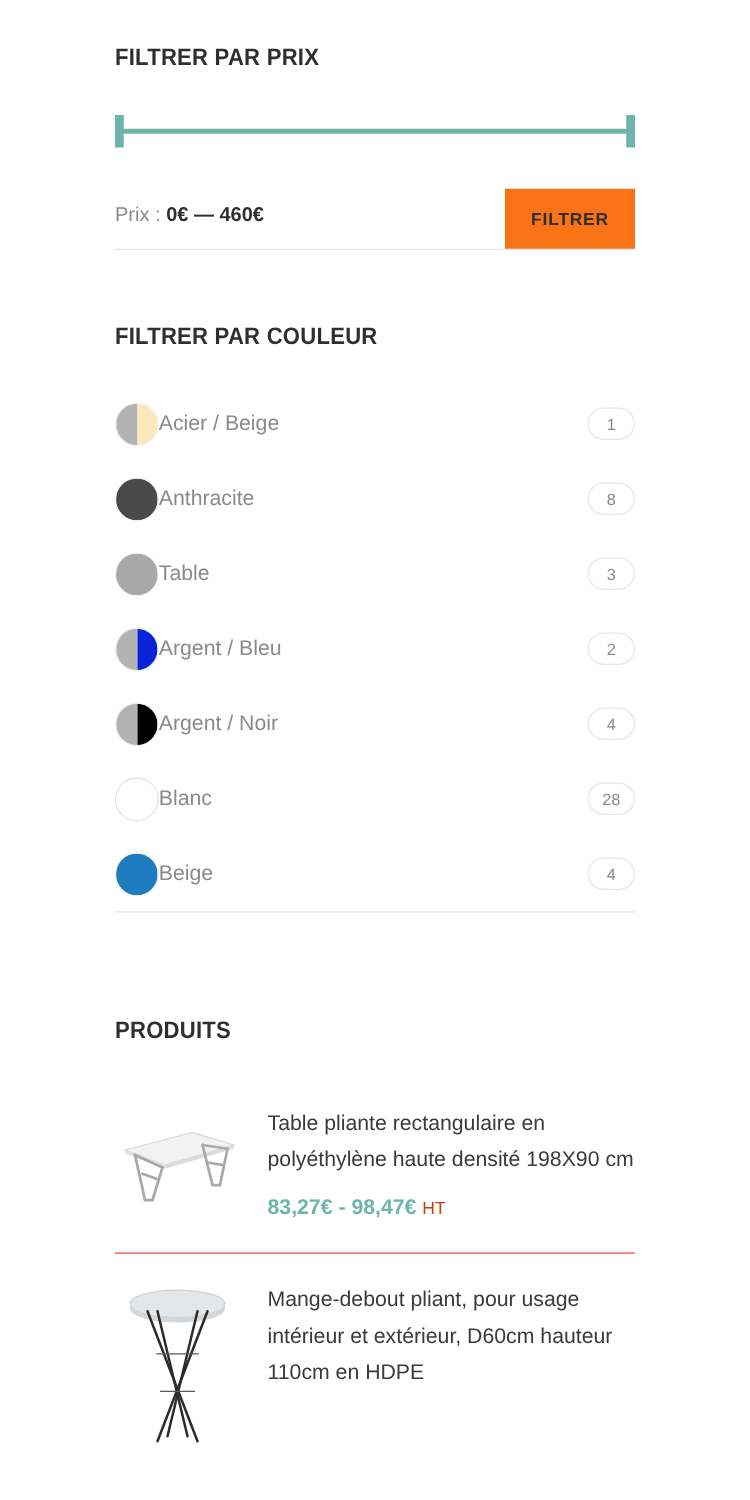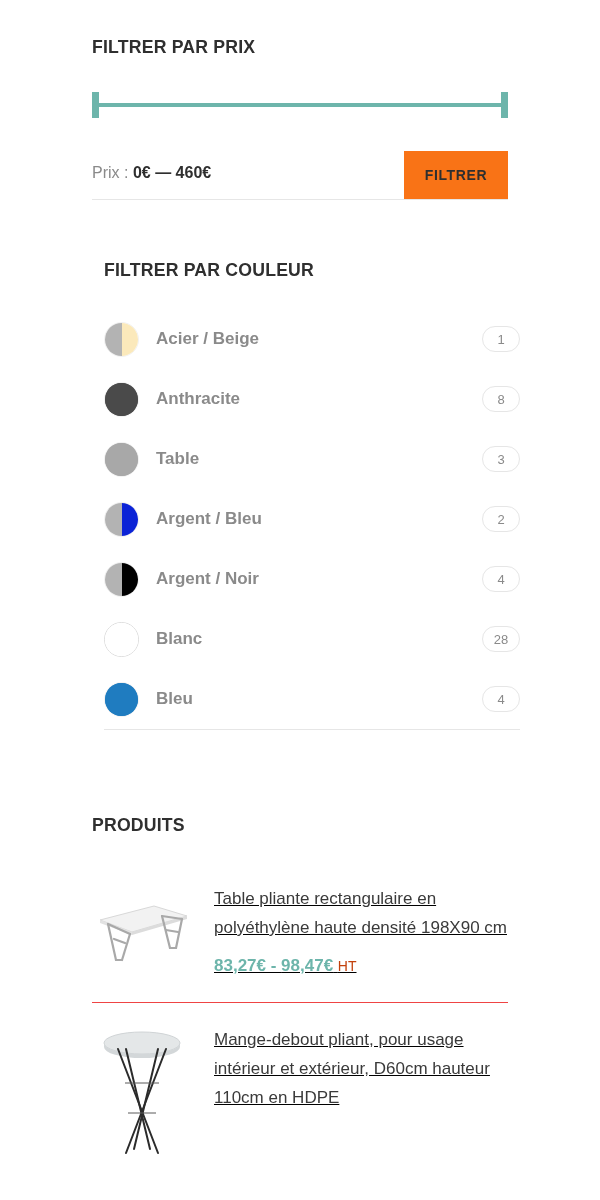--- a/index.html
+++ b/index.html
@@ -99,21 +99,21 @@
     text-align: center;
   }
 
   .divider {
     height: 1px;
     background: #e6e6e6;
     width: 416px;
   }
 
   
-  #color-filter-section { position: absolute; left: 12px; top: 259px; width: 416px; }
+  #color-filter-section { position: absolute; left: 0; top: 259px; width: 416px; }
 
   .color-list { margin-top: 28px; }
 
   .color-row {
     display: flex;
     align-items: center;
     height: 60px;
     cursor: pointer;
   }
 
@@ -132,25 +132,23 @@
     width: 50%;
     height: 100%;
   }
   .swatch .half.l { left: 0; }
   .swatch .half.r { right: 0; }
   .swatch.solid .half.l,
   .swatch.solid .half.r { width: 100%; left: 0; right: auto; }
   .swatch.outline { border: 1px solid #dddddd; }
 
   .color-label {
-    margin-left: 17px;
     font-size: 17px;
     color: #8a8a8a;
     flex: 1 1 auto;
-    font-weight: bold;
   }
 
   .count-badge {
     flex: 0 0 auto;
     min-width: 38px;
     height: 26px;
     padding: 0 8px;
     border: 1px solid #e6e6e6;
     border-radius: 13px;
     color: #8a8a8a;
@@ -163,21 +161,20 @@
   
   #products-section { position: absolute; left: 0; top: 814px; width: 416px; }
 
   .product-list { margin-top: 26px; }
 
   .product-row {
     display: flex;
     align-items: flex-start;
     padding: 18px 0 22px 0;
     cursor: pointer;
-    text-decoration: underline;
   }
   .product-row + .product-row {
     border-top: 1px solid #ef4444;
   }
 
   .product-thumb {
     flex: 0 0 auto;
     width: 100px;
     height: 100px;
     display: flex;
@@ -284,21 +281,21 @@
               <span class="half r" style="background: rgb(255, 255, 255);"></span>
             </span>
             <span class="color-label">Blanc</span>
             <span class="count-badge">28</span>
           </div>
           <div class="color-row">
             <span class="swatch solid">
               <span class="half l" style="background: rgb(31, 124, 192);"></span>
               <span class="half r" style="background: rgb(31, 124, 192);"></span>
             </span>
-            <span class="color-label">Bleu</span>
+            <span class="color-label">Beige</span>
             <span class="count-badge">4</span>
           </div>
         </div>
 
       <div class="divider"></div>
     </section>
 
     <section id="products-section">
       <h2 class="section-title">PRODUITS</h2>
 

